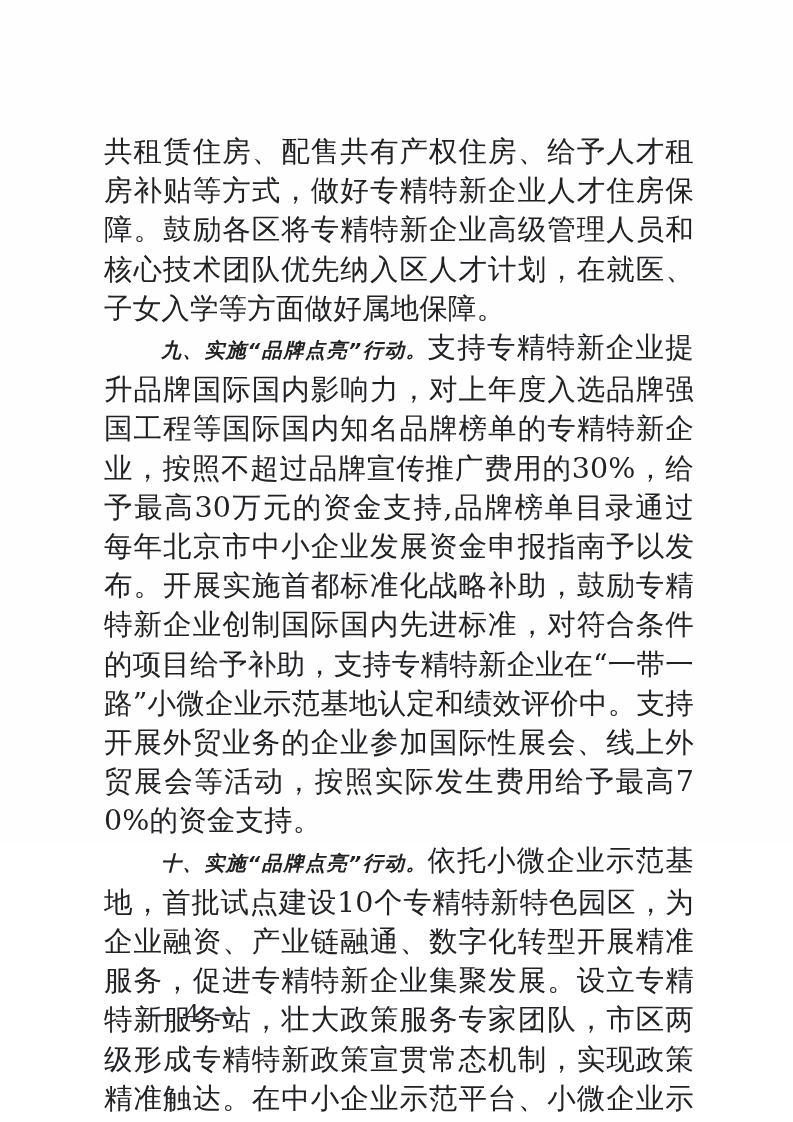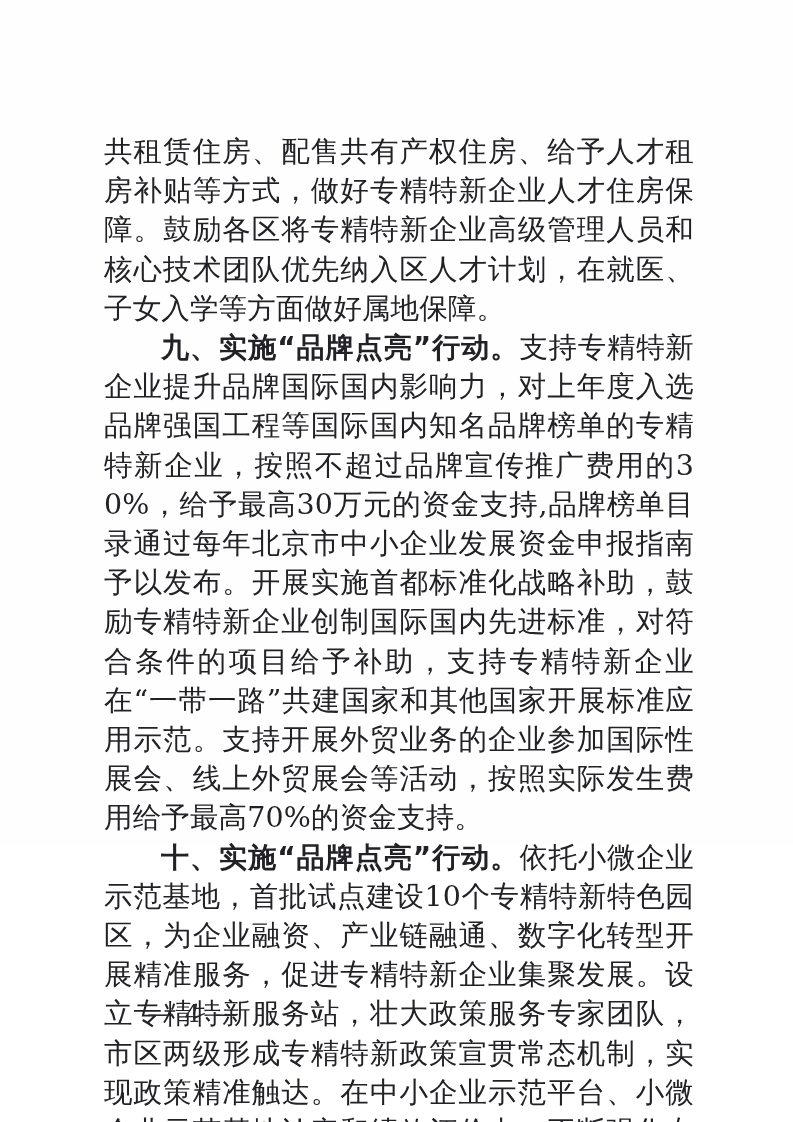--- a/index.html
+++ b/index.html
@@ -50,22 +50,23 @@
     margin-top: 0;
   }
 
   .indent {
     text-indent: 57px;
   }
 
   .sec-head {
     font-family: "DejaVu Sans", "Liberation Sans", sans-serif;
     font-weight: bold;
-    font-size: 28px;
+    font-size: 20px;
     letter-spacing: 0.5px;
+    font-style: italic;
   }
 
   #page-number {
     position: absolute;
     left: 104px;
     top: 1000px;
     width: 180px;
     text-align: center;
     font-family: "DejaVu Serif", "Liberation Serif", serif;
     font-size: 24px;
@@ -78,21 +79,21 @@
 
 <div id="page">
 
   <div id="text-body">
 
     <p class="para">
       <span>共租赁住房、配售共有产权住房、给予人才租房补贴等方式，做好专精特新企业人才住房保障。鼓励各区将专精特新企业高级管理人员和核心技术团队优先纳入区人才计划，在就医、子女入学等方面做好属地保障。</span>
     </p>
 
     <p class="para indent">
-      <span class="sec-head">九、实施“品牌点亮”行动。</span><span>支持专精特新企业提升品牌国际国内影响力，对上年度入选品牌强国工程等国际国内知名品牌榜单的专精特新企业，按照不超过品牌宣传推广费用的30%，给予最高30万元的资金支持,品牌榜单目录通过每年北京市中小企业发展资金申报指南予以发布。开展实施首都标准化战略补助，鼓励专精特新企业创制国际国内先进标准，对符合条件的项目给予补助，支持专精特新企业在“一带一路”共建国家和其他国家开展标准应用示范。支持开展外贸业务的企业参加国际性展会、线上外贸展会等活动，按照实际发生费用给予最高70%的资金支持。</span>
+      <span class="sec-head">九、实施“品牌点亮”行动。</span><span>支持专精特新企业提升品牌国际国内影响力，对上年度入选品牌强国工程等国际国内知名品牌榜单的专精特新企业，按照不超过品牌宣传推广费用的30%，给予最高30万元的资金支持,品牌榜单目录通过每年北京市中小企业发展资金申报指南予以发布。开展实施首都标准化战略补助，鼓励专精特新企业创制国际国内先进标准，对符合条件的项目给予补助，支持专精特新企业在“一带一路”小微企业示范基地认定和绩效评价中。支持开展外贸业务的企业参加国际性展会、线上外贸展会等活动，按照实际发生费用给予最高70%的资金支持。</span>
     </p>
 
     <p class="para indent">
       <span class="sec-head">十、实施“品牌点亮”行动。</span><span>依托小微企业示范基地，首批试点建设10个专精特新特色园区，为企业融资、产业链融通、数字化转型开展精准服务，促进专精特新企业集聚发展。设立专精特新服务站，壮大政策服务专家团队，市区两级形成专精特新政策宣贯常态机制，实现政策精准触达。在中小企业示范平台、小微企业示范基地认定和绩效评价中，不断强化专精特新企业服务成效的考核力度。</span>
     </p>
 
   </div>
 
   <div id="page-number">— 4 —</div>
 

